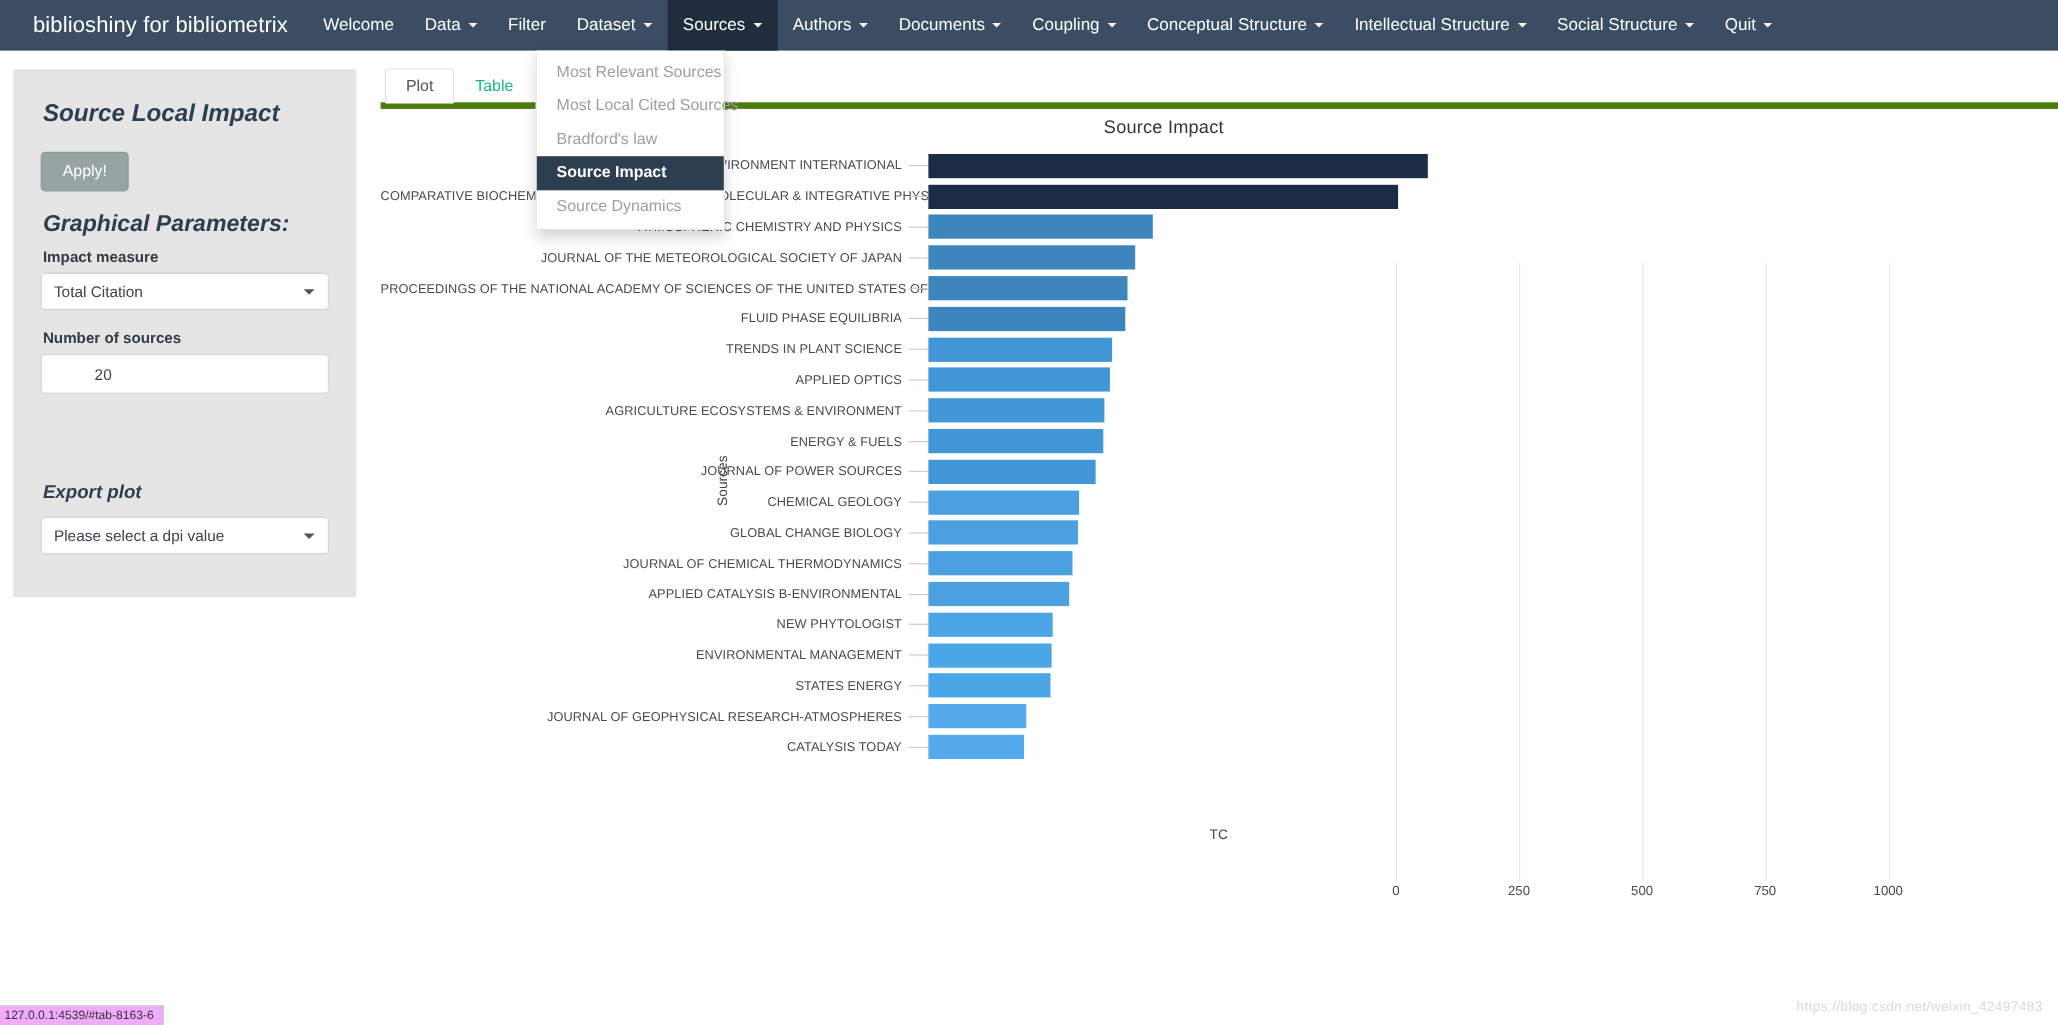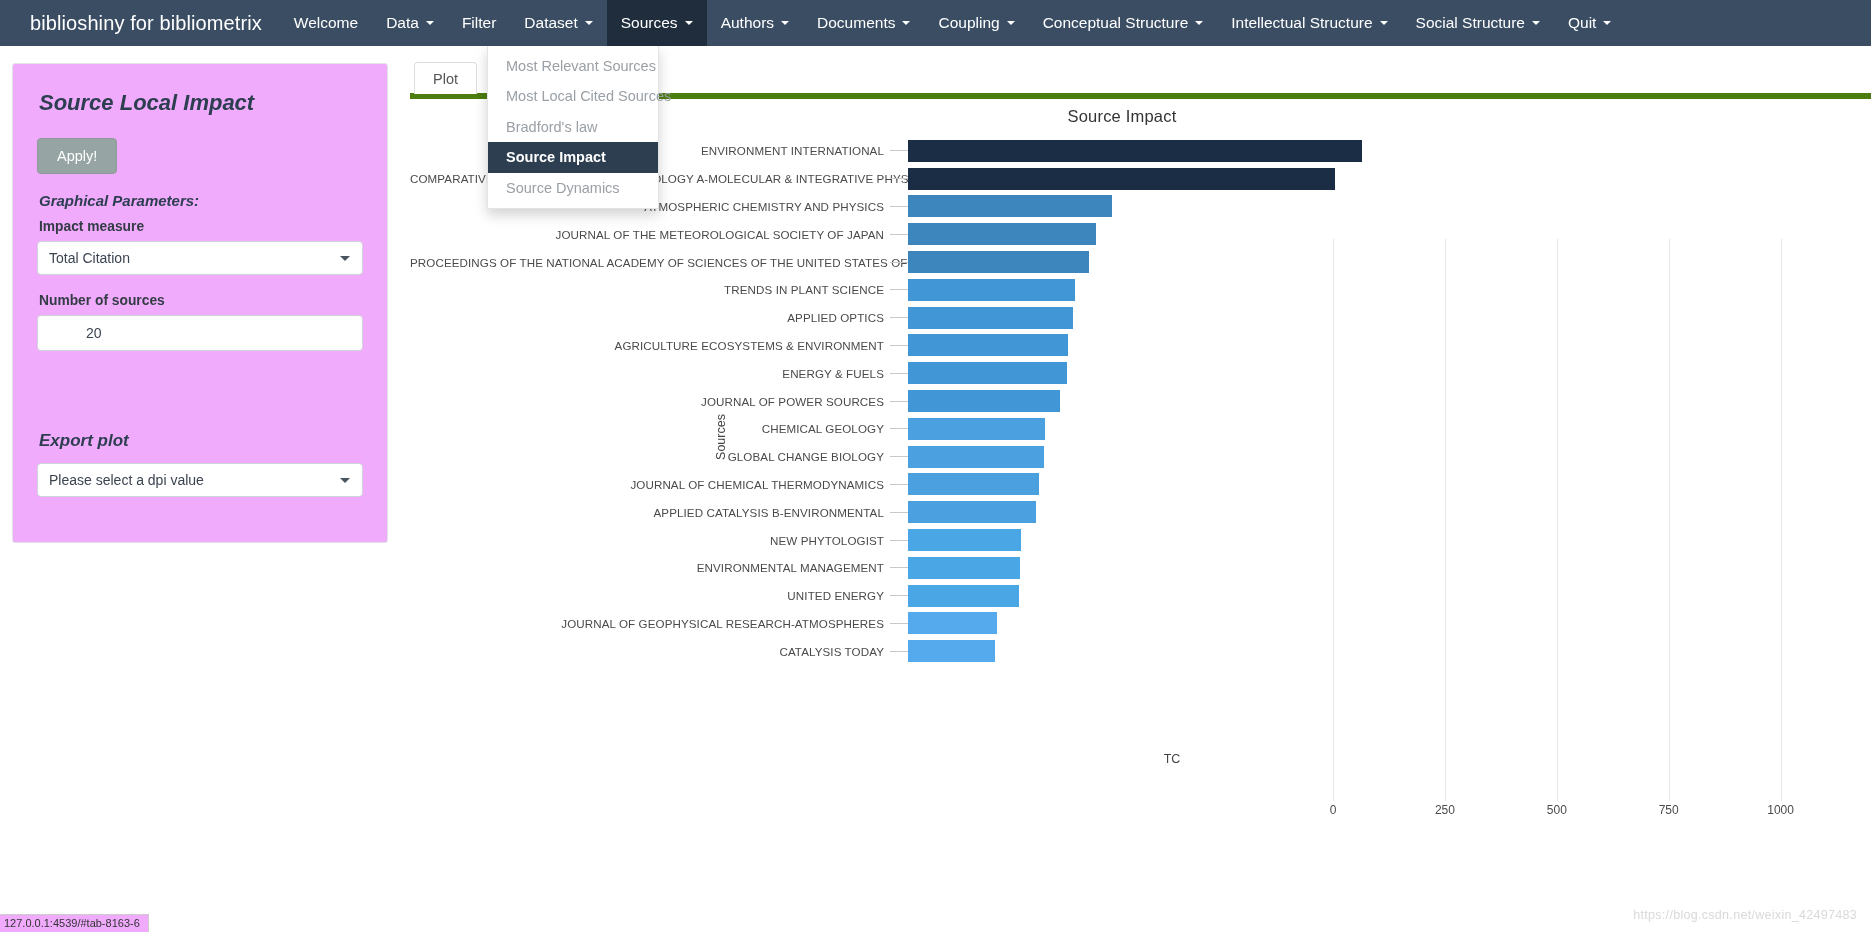--- a/index.html
+++ b/index.html
@@ -75,23 +75,23 @@
   .dropdown-item.selected {
     background: #2c3e50;
     color: #ffffff;
     font-weight: bold;
   }
 
   
   .page { display: flex; position: relative; }
 
   .sidebar {
-    width: 376px;
+    width: 312px;
     margin: 17px 0 0 12px;
-    background: #f0abfc;
+    background: #e5e5e5;
     border: 1px solid #e0e4e6;
     border-radius: 3px;
     padding: 22px 24px 30px 24px;
     height: 480px;
   }
   .panel-title {
     font-size: 22px;
     font-style: italic;
     font-weight: bold;
     color: #2c3e50;
@@ -102,21 +102,21 @@
     color: #ffffff;
     border: 1px solid #8d9a9a;
     border-radius: 4px;
     font-size: 14.5px;
     padding: 9px 19px;
     cursor: pointer;
     display: inline-block;
     margin-bottom: 14px;
   }
   .section-head {
-    font-size: 15px;
+    font-size: 21px;
     font-style: italic;
     font-weight: bold;
     color: #2c3e50;
     margin: 4px 0 10px 2px;
   }
   .field-label {
     font-size: 13.8px;
     font-weight: bold;
     color: #333c44;
     margin: 0 0 7px 2px;
@@ -438,20 +438,27 @@
             </div>
           </div>
           <div class="bar-row">
             <div class="cat-label">PROCEEDINGS OF THE NATIONAL ACADEMY OF SCIENCES OF THE UNITED STATES OF AMERICA</div>
             <div class="tick-line"></div>
             <div class="bar-track">
               <div class="bar" style="width: 180.838px; background: rgb(61, 133, 189);"></div>
             </div>
           </div>
           <div class="bar-row">
+            <div class="cat-label">FLUID PHASE EQUILIBRIA</div>
+            <div class="tick-line"></div>
+            <div class="bar-track">
+              <div class="bar" style="width: 179.495px; background: rgb(61, 133, 189);"></div>
+            </div>
+          </div>
+          <div class="bar-row">
             <div class="cat-label">TRENDS IN PLANT SCIENCE</div>
             <div class="tick-line"></div>
             <div class="bar-track">
               <div class="bar" style="width: 167.41px; background: rgb(65, 150, 214);"></div>
             </div>
           </div>
           <div class="bar-row">
             <div class="cat-label">APPLIED OPTICS</div>
             <div class="tick-line"></div>
             <div class="bar-track">
@@ -515,21 +522,21 @@
             </div>
           </div>
           <div class="bar-row">
             <div class="cat-label">ENVIRONMENTAL MANAGEMENT</div>
             <div class="tick-line"></div>
             <div class="bar-track">
               <div class="bar" style="width: 111.905px; background: rgb(75, 166, 230);"></div>
             </div>
           </div>
           <div class="bar-row">
-            <div class="cat-label">UNITED ENERGY</div>
+            <div class="cat-label">STATES ENERGY</div>
             <div class="tick-line"></div>
             <div class="bar-track">
               <div class="bar" style="width: 111.01px; background: rgb(75, 166, 230);"></div>
             </div>
           </div>
           <div class="bar-row">
             <div class="cat-label">JOURNAL OF GEOPHYSICAL RESEARCH-ATMOSPHERES</div>
             <div class="tick-line"></div>
             <div class="bar-track">
               <div class="bar" style="width: 88.6286px; background: rgb(85, 170, 238);"></div>

